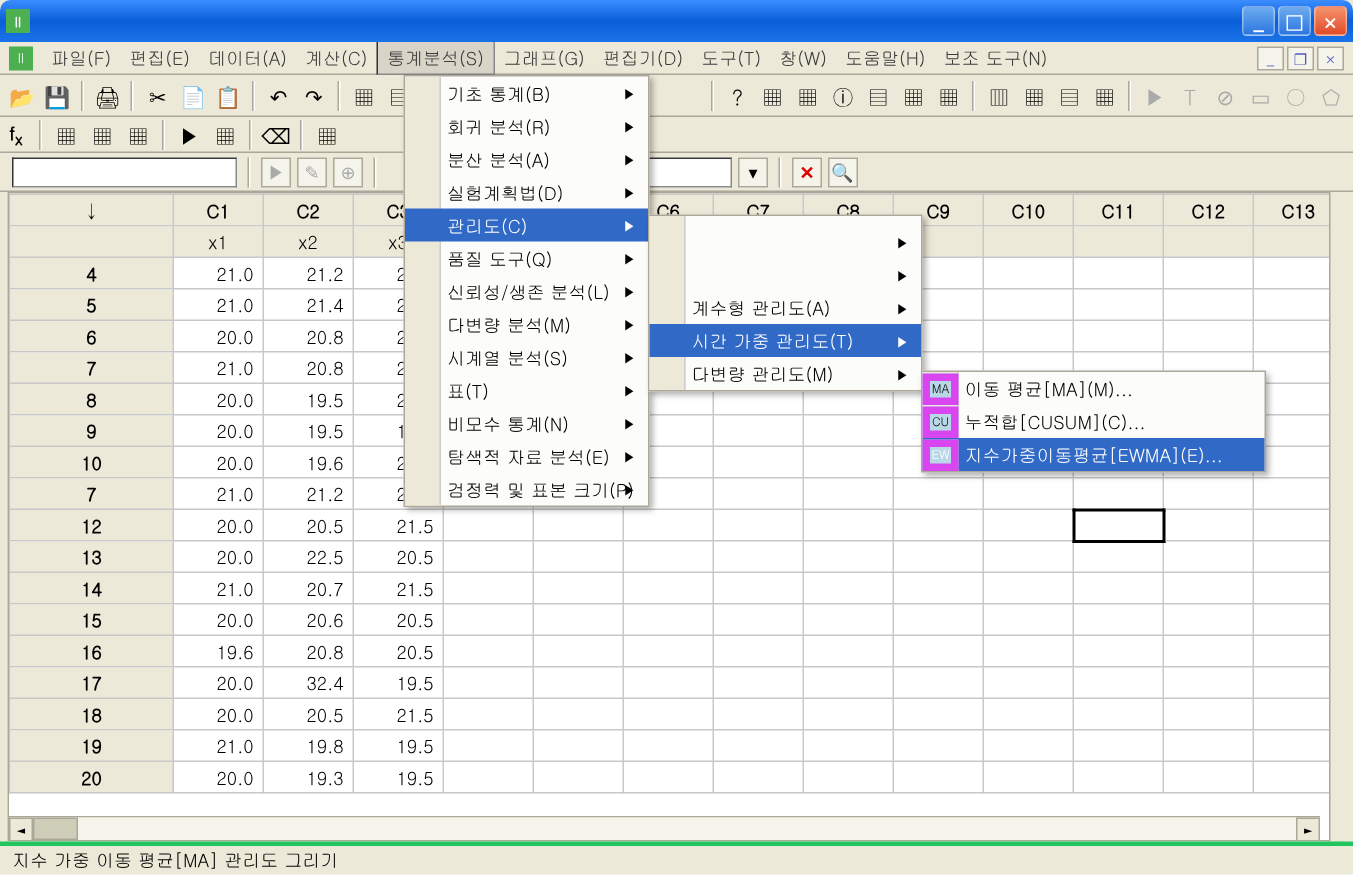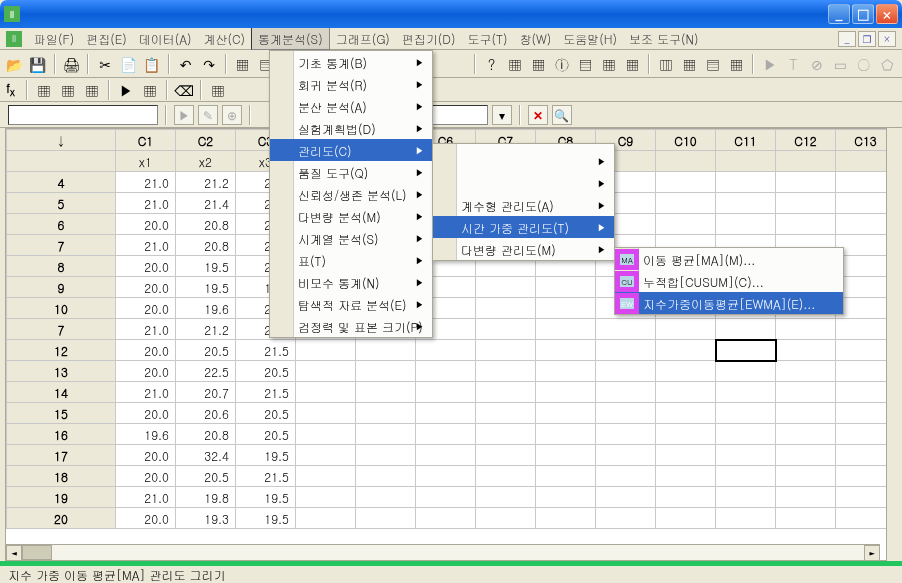--- a/index.html
+++ b/index.html
@@ -27,21 +27,21 @@
 .quickbar .btn { width: 20px; height: 20px; border: 1px solid #aca899; background: #f5f4ea; display: flex; align-items: center; justify-content: center; }
 .sheet-wrap { position: absolute; top: 128px; left: 5px; right: 5px; bottom: 22px; background: white; border: 1px solid #aca899; overflow: hidden; }
 .sheet { width: 100%; border-collapse: collapse; table-layout: fixed; }
 .sheet th, .sheet td { border: 1px solid #c8c8c8; height: 21px; overflow: hidden; white-space: nowrap; text-overflow: clip; }
 .sheet th { background: #ece9d8; font-weight: normal; text-align: center; }
 .sheet .rowh { background: #ece9d8; text-align: center; font-weight: bold; width: 35px; }
 .sheet td.data { text-align: right; padding-right: 6px; }
 .sheet .corner { background: #ece9d8; text-align: center; }
 .sheet .colh { font-weight: bold; }
 .selcell { border: 2px solid #000 !important; }
-.statusbar { position: absolute; bottom: 0; left: 0; right: 0; height: 22px; background: #ece9d8; border-top: 5px solid #22c55e; display: flex; align-items: center; padding: 0 8px; font-size: 12px; }
+.statusbar { position: absolute; bottom: 0; left: 0; right: 0; height: 22px; background: #ece9d8; border-top: 3px solid #22c55e; display: flex; align-items: center; padding: 0 8px; font-size: 12px; }
 .scroll-h { position: absolute; bottom: 0; left: 0; right: 16px; height: 16px; background: #ece9d8; border-top: 1px solid #aca899; display:flex; }
 .scroll-h .arr { width: 16px; height: 16px; background: #ece9d8; border: 1px solid #aca899; display:flex; align-items:center; justify-content:center; font-size:9px;}
 .scroll-h .track { flex: 1; background: #f5f4ea; position: relative; }
 .scroll-h .thumb { position: absolute; left: 0; top: 0; width: 30px; height: 100%; background: #cdcdb8; border: 1px solid #aca899; }
 .popup { position: absolute; background: #fcfcfa; border: 1px solid #aca899; box-shadow: 2px 2px 4px rgba(0,0,0,0.3); z-index: 100; }
 .popup .pitem { height: 22px; display: flex; align-items: center; padding: 0 26px 0 28px; position: relative; cursor: default; white-space: nowrap; }
 .popup .pitem.hl { background: #3169c6; color: white; }
 .popup .pitem .arr { position: absolute; right: 8px; font-size: 9px; }
 .popup .leftbar { position: absolute; left: 0; top: 0; bottom: 0; width: 24px; background: #ece9d8; border-right: 1px solid #ccc; }
 .popup .pitem .iconbox { position: absolute; left: 3px; width: 18px; height: 18px; display:flex; align-items:center; justify-content:center; font-size:9px; }

